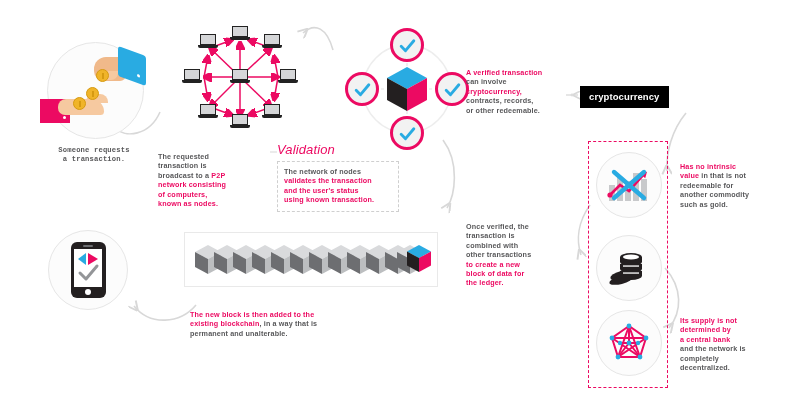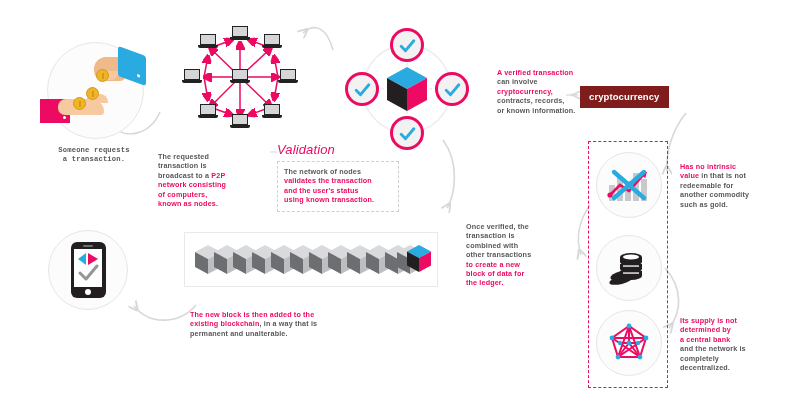--- a/index.html
+++ b/index.html
@@ -53,25 +53,25 @@
   }
   .chk svg { width:19px; height:19px; }
   .cube { position:absolute; width:40px; height:44px; }
 
   
   #validation-note { left: 277px; top: 142px; width: 122px; }
   .vtitle { font-style: italic; font-weight: normal; font-size: 13px; color:#ec0a62; letter-spacing:.01em; }
   .vbox { margin-top:4px; border:1px dashed #cfcfcf; padding:5px 6px 6px 6px; }
 
   
-  #verified-text { left: 488px; top: 68px; width: 104px; padding-left: 9px; }
+  #verified-text { left: 466px; top: 68px; width: 104px; }
 
   
   #crypto-badge {
-    left: 580px; top: 86px; padding: 5px 9px 6px 9px; background:#7f1d1d;
+    left: 580px; top: 86px; padding: 5px 9px 6px 9px; background:#000000;
     color:#fff; font-size:9.5px; font-weight:bold; letter-spacing:.01em;
   }
 
   
   #props-panel { left: 588px; top: 141px; width: 80px; height: 247px; border:1.6px dashed #ec0a62; }
   .prop-circle { position:absolute; left:596px; width:66px; height:66px; }
   .prop-text { position:absolute; left:680px; width:106px; }
 
   
   #chain-box { left: 184px; top: 232px; width: 254px; height: 55px; border:1px solid #e9e9e9; background:#fff; }
@@ -245,21 +245,21 @@
       <div class="cap" style="color:#ec0a62">and the user's status</div>
       <div class="cap" style="color:#ec0a62">using known transaction.</div>
     </div>
   </div>
 
   <div class="abs cap" id="verified-text">
     <div class="hl">A verified transaction</div>
     <div>can involve</div>
     <div class="hl">cryptocurrency,</div>
     <div>contracts, records,</div>
-    <div>or known information.</div>
+    <div>or other redeemable.</div>
   </div>
 
   <div class="abs" id="crypto-badge">cryptocurrency</div>
 
   <div class="abs" id="props-panel"></div>
 
   <div class="abs circ prop-circle" style="top:152px;">
     <svg width="48" height="44" viewBox="0 0 48 44">
       <g fill="#c8c9cb">
         <rect x="4" y="22" width="6" height="16"></rect>

